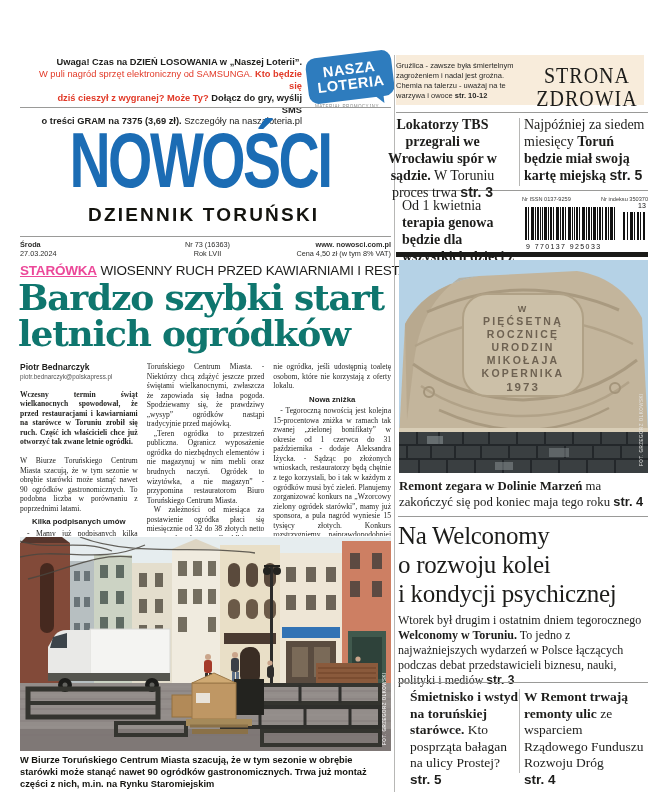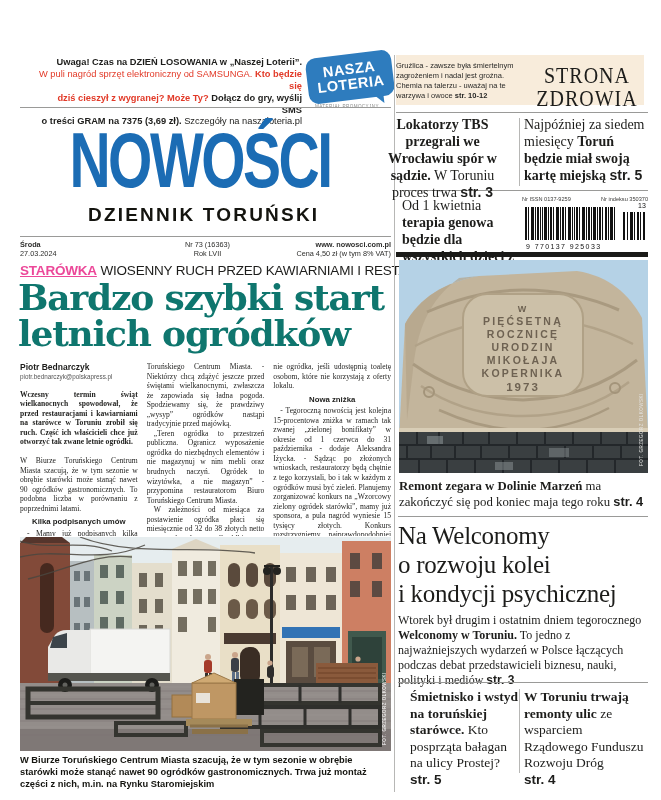--- a/index.html
+++ b/index.html
@@ -398,17 +398,17 @@
   </div>
 
   <div class="hline" style="left:398px; top:682px; width:250px;"></div>
   <div class="vline" style="left:519px; top:689px; height:84px;"></div>
 
   <div class="abs tb tb-left">
     <span class="b">Śmietnisko i wstyd na toruńskiej starówce.</span><span> Kto posprząta bałagan na ulicy Prostej?</span><br>
     <span class="pref">str. 5</span>
   </div>
   <div class="abs tb tb-right">
-    <span class="b">W Toruniu trwają remonty ulic</span><span> ze wsparciem Rządowego Funduszu Rozwoju Dróg</span><br>
+    <span class="b">W Remont trwają remonty ulic</span><span> ze wsparciem Rządowego Funduszu Rozwoju Dróg</span><br>
     <span class="pref">str. 4</span>
   </div>
 
 </div>
 
 </body></html>

